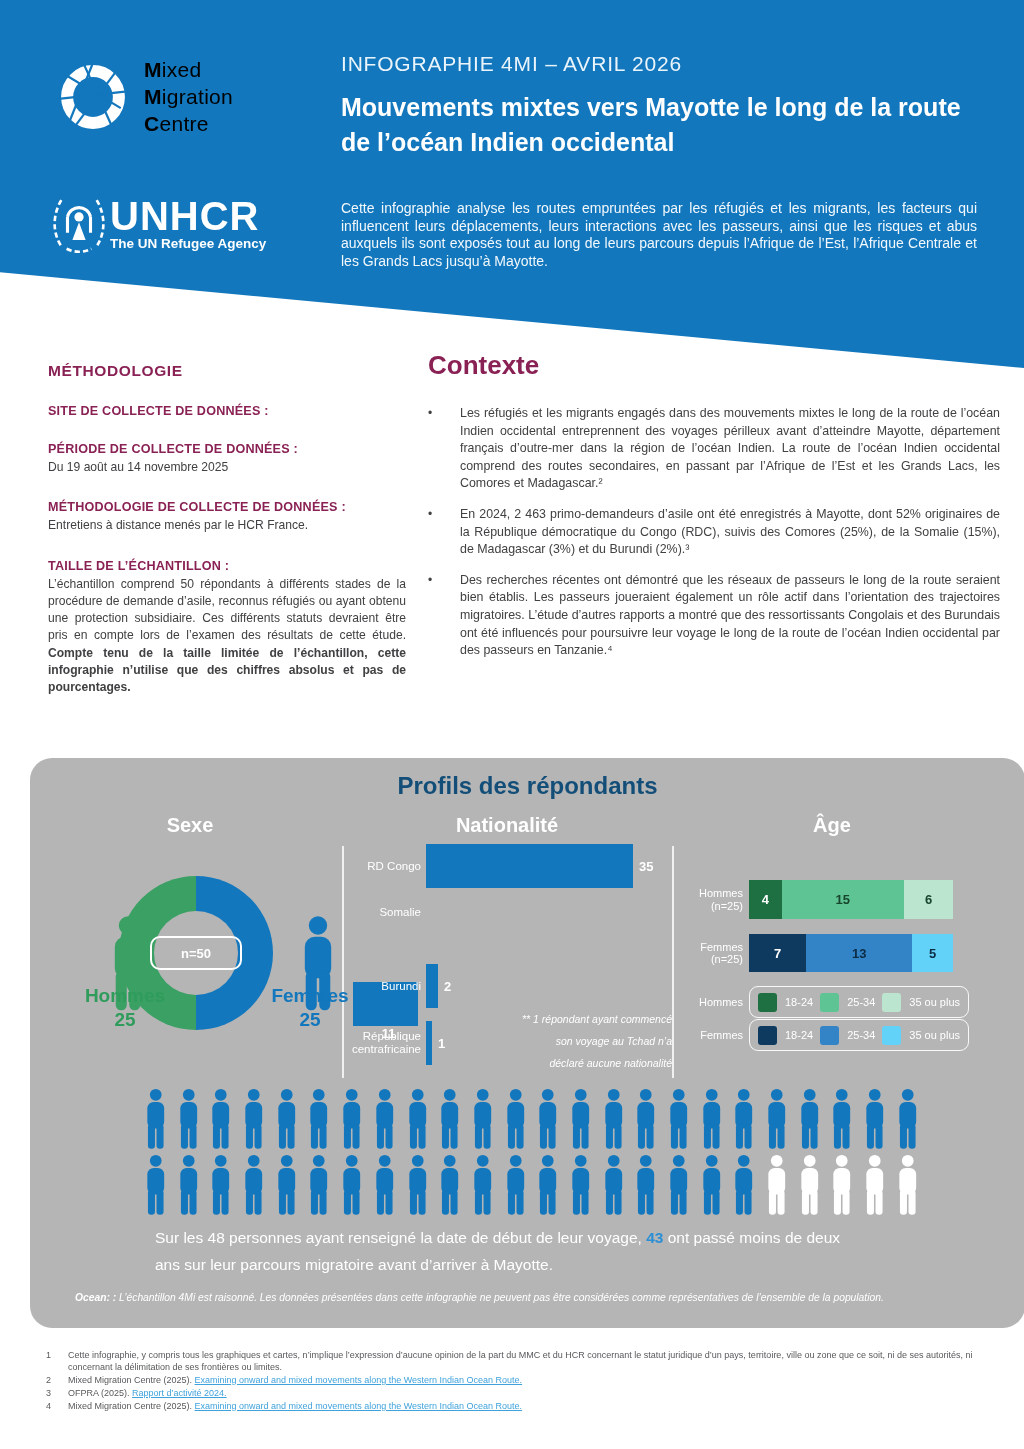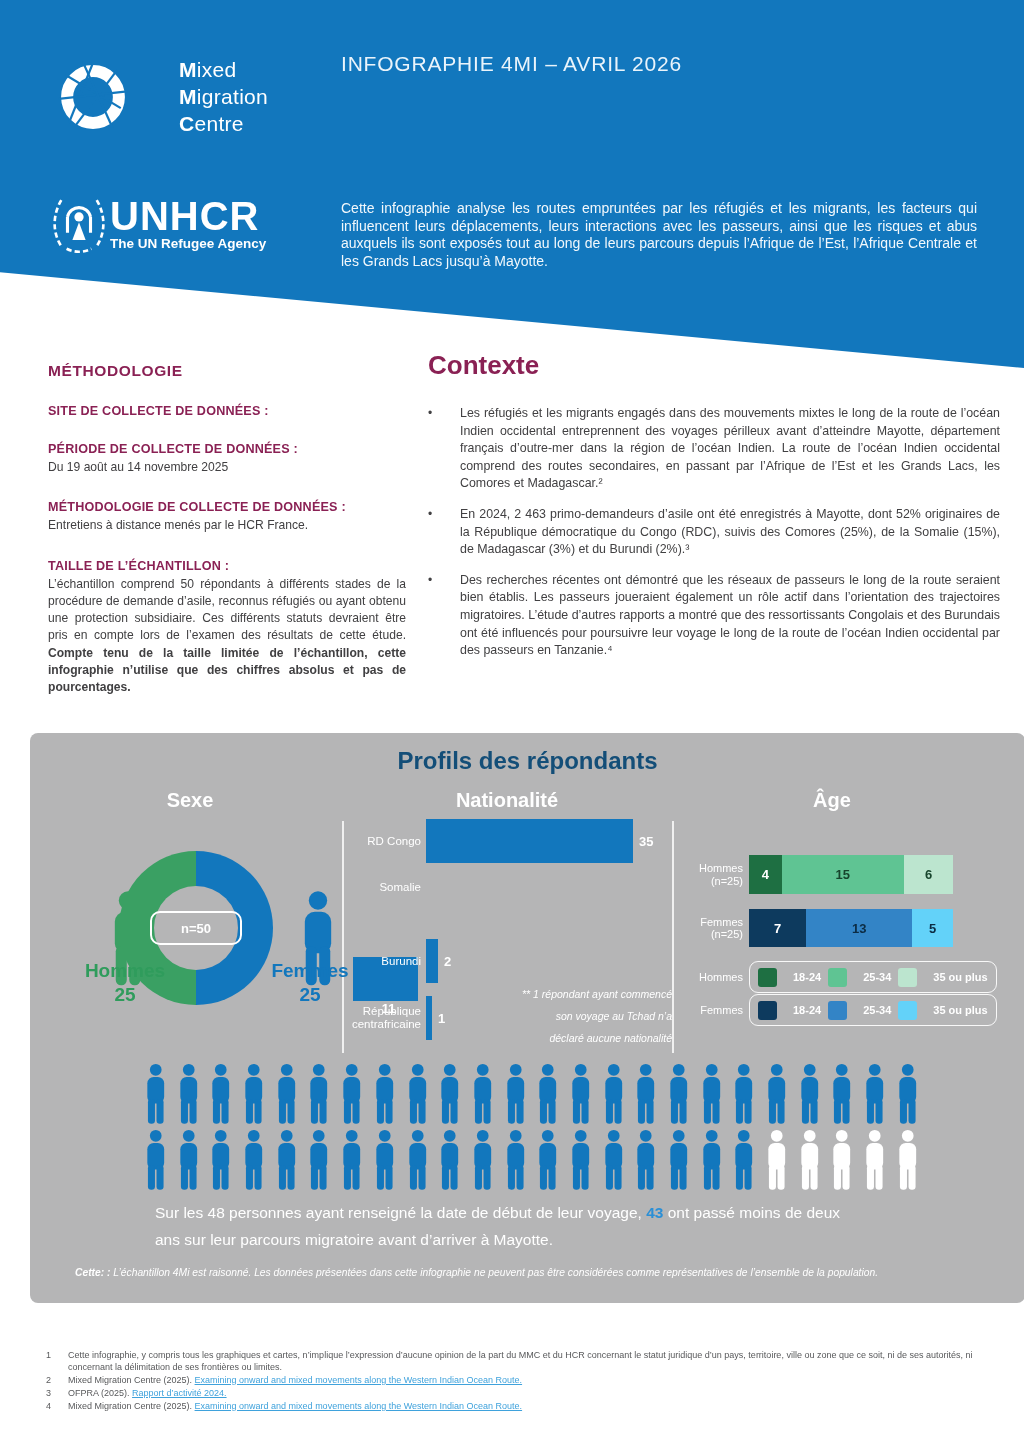--- a/index.html
+++ b/index.html
@@ -3,21 +3,21 @@
 <meta charset="utf-8">
 <style>
   html,body{margin:0;padding:0;background:#ffffff;}
   .page{position:relative;width:1024px;height:1449px;background:#ffffff;
         font-family:"Liberation Sans",sans-serif;overflow:hidden;}
 
   
   .header{position:absolute;left:0;top:0;width:1024px;height:368px;background:#1277bd;
           clip-path:polygon(0 0,100% 0,100% 100%,0 74%);}
   .mmc-logo{position:absolute;left:56px;top:56px;display:flex;align-items:center;gap:14px;}
-  .mmc-text{color:#ffffff;font-size:21px;line-height:27px;font-weight:400;letter-spacing:.3px;margin-left:35px;}
+  .mmc-text{color:#000000;font-size:21px;line-height:27px;font-weight:400;letter-spacing:.3px;}
   .mmc-text b{font-weight:700;}
   .unhcr-logo{position:absolute;left:48px;top:192px;display:flex;align-items:center;}
   .unhcr-name{color:#fff;font-weight:700;font-size:40px;letter-spacing:1px;line-height:38px;}
   .unhcr-tagline{color:#fff;font-weight:700;font-size:13.5px;margin-top:1px;}
   .eyebrow{position:absolute;left:341px;top:52px;color:#eaf4fb;font-size:21px;
            font-weight:400;letter-spacing:.8px;}
   .doc-title{position:absolute;left:341px;top:90px;width:620px;color:#ffffff;
              font-size:25px;line-height:35px;font-weight:700;}
   .intro{position:absolute;left:341px;top:200px;width:636px;color:#f2f8fc;
          font-size:14px;line-height:17.6px;text-align:justify;}
@@ -31,22 +31,22 @@
   .m-text b{font-weight:700;}
 
   .context{position:absolute;left:428px;top:350px;width:572px;}
   .context-title{color:#8a2154;font-weight:700;font-size:26px;}
   .bullets{margin-top:24px;display:flex;flex-direction:column;gap:13px;}
   .bullet{display:flex;}
   .bullet .dot{width:32px;flex:0 0 32px;color:#414042;font-size:12px;padding-top:1px;}
   .bullet .btxt{color:#414042;font-size:12.4px;line-height:17.6px;text-align:justify;flex:1;}
 
   
-  .panel{position:absolute;left:30px;top:733px;width:995px;height:570px;
-         background:#b5b5b6;border-radius:8px;}
+  .panel{position:absolute;left:30px;top:758px;width:995px;height:570px;
+         background:#b5b5b6;border-radius:22px;}
   .panel-title{position:absolute;left:0;top:14px;width:100%;text-align:center;
                color:#134e78;font-size:24px;font-weight:700;}
   .sec-head{position:absolute;top:56px;color:#fff;font-size:20px;font-weight:700;text-align:center;}
   .sec-head.sexe{left:30px;width:260px;}
   .sec-head.nat{left:312px;width:330px;}
   .sec-head.age{left:642px;width:320px;}
   .vdiv{position:absolute;top:88px;height:232px;width:1.5px;background:rgba(255,255,255,.8);}
 
   
   .donut{position:absolute;left:89px;top:118px;width:154px;height:154px;border-radius:50%;
@@ -73,21 +73,21 @@
   
   .age-row{position:absolute;left:617px;display:flex;align-items:center;}
   .age-label{width:96px;flex:0 0 96px;text-align:right;color:#fff;font-size:11px;
              line-height:12.5px;margin-right:6px;}
   .age-bar{display:flex;width:204px;flex:0 0 204px;}
   .age-seg{display:flex;align-items:center;justify-content:center;font-weight:700;font-size:13px;}
   .leg-row{position:absolute;left:617px;display:flex;align-items:center;}
   .leg-label{width:96px;flex:0 0 96px;text-align:right;color:#fff;font-size:11px;margin-right:6px;}
   .leg-box{display:flex;align-items:center;gap:7px;border:1.5px solid rgba(255,255,255,.9);
            border-radius:9px;padding:3px 8px;height:24px;}
-  .leg-item{display:flex;align-items:center;gap:16px;color:#fff;font-size:11px;font-weight:bold;}
+  .leg-item{display:flex;align-items:center;gap:8px;color:#fff;font-size:11px;}
   .leg-swatch{width:19px;height:19px;border-radius:3px;flex:0 0 19px;}
 
   
   .picto-row{position:absolute;left:115px;display:flex;gap:11.2px;}
   .caption{position:absolute;left:125px;top:466px;width:706px;color:#fff;font-size:15.5px;
            line-height:27px;}
   .caption .hl{color:#2b8fd6;font-weight:700;}
   .panel-note{position:absolute;left:45px;top:533px;width:860px;color:#fff;font-style:italic;
               font-size:10.3px;line-height:14px;}
   .panel-note b{font-weight:700;}
@@ -144,20 +144,21 @@
         <circle cx="35" cy="27" r="5.2" fill="#ffffff"></circle>
         <path d="M35,33 L27.5,53 L42.5,53 Z" fill="#ffffff"></path>
       </svg>
       <div>
         <div class="unhcr-name">UNHCR</div>
         <div class="unhcr-tagline">The UN Refugee Agency</div>
       </div>
     </div>
 
     <div class="eyebrow">INFOGRAPHIE 4MI – AVRIL 2026</div>
+    <div class="doc-title">Mouvements mixtes vers Mayotte le long de la route de l’océan Indien occidental</div>
     <div class="intro">Cette infographie analyse les routes empruntées par les réfugiés et les migrants, les facteurs qui influencent leurs déplacements, leurs interactions avec les passeurs, ainsi que les risques et abus auxquels ils sont exposés tout au long de leurs parcours depuis l’Afrique de l’Est, l’Afrique Centrale et les Grands Lacs jusqu’à Mayotte.</div>
   </div>
 
   <div class="method">
     <div class="method-title">MÉTHODOLOGIE</div>
     <div id="method-sections">
         <div class="m-section">
           <div class="m-label">SITE DE COLLECTE DE DONNÉES :</div>
         </div>
         <div class="m-section">
@@ -442,21 +443,21 @@
           <span><svg width="21.5" height="62" viewBox="0 0 22 62" fill="#ffffff">
               <use href="#person-symbol"></use>
             </svg></span>
           <span><svg width="21.5" height="62" viewBox="0 0 22 62" fill="#ffffff">
               <use href="#person-symbol"></use>
             </svg></span>
         </div>
       </div>
     <div class="caption" id="picto-caption"><span>Sur les 48 personnes ayant renseigné la date de début de leur voyage, </span><span class="hl">43</span><span> ont passé moins de deux ans sur leur parcours migratoire avant d’arriver à Mayotte.</span></div>
     <div class="panel-note">
-      <b>Cette: :</b><span> L’échantillon 4Mi est raisonné. Les données présentées dans cette infographie ne peuvent pas être considérées comme représentatives de l’ensemble de la population.</span>
+      <b>Ocean: :</b><span> L’échantillon 4Mi est raisonné. Les données présentées dans cette infographie ne peuvent pas être considérées comme représentatives de l’ensemble de la population.</span>
     </div>
   </div>
 
   <div class="footnotes" id="footnotes">
       <div class="fn">
         <span class="fn-num">1</span>
         <span>Cette infographie, y compris tous les graphiques et cartes, n’implique l’expression d’aucune opinion de la part du MMC et du HCR concernant le statut juridique d’un pays, territoire, ville ou zone que ce soit, ni de ses autorités, ni concernant la délimitation de ses frontières ou limites.</span>
       </div>
       <div class="fn">
         <span class="fn-num">2</span>

